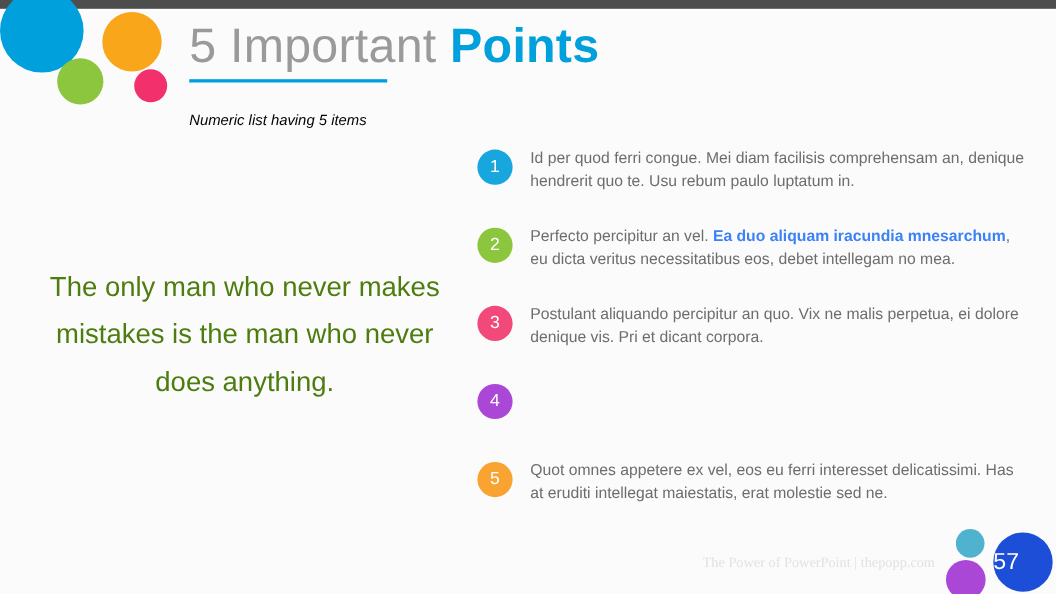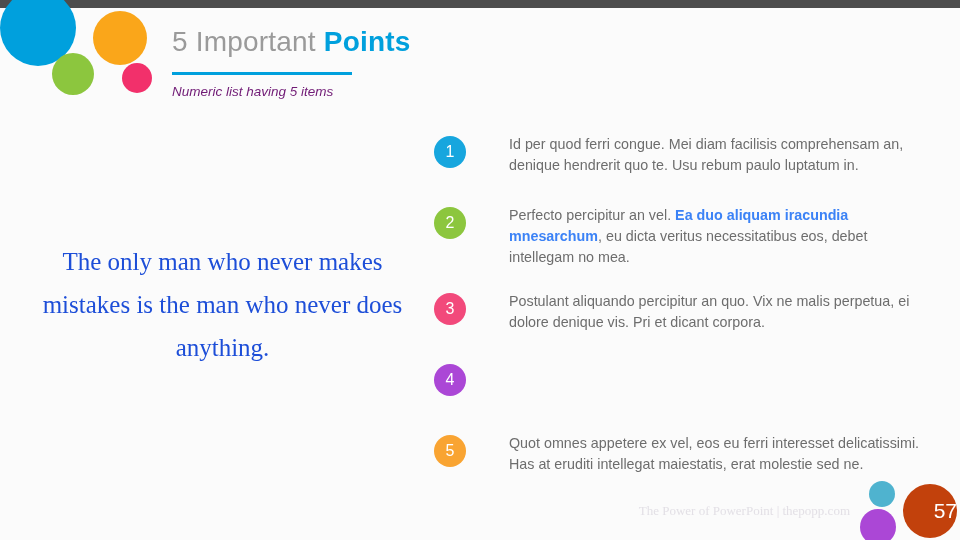--- a/index.html
+++ b/index.html
@@ -44,59 +44,58 @@
   .deco-pink   { left: 122px; top: 63px;  width: 30px; height: 30px; background: #f2306b; }
 
   
   .title-block {
     position: absolute;
     left: 172px;
     top: 18px;
     z-index: 3;
   }
   .title {
-    font-size: 28px;
+    font-size: 44px;
     line-height: 48px;
     white-space: nowrap;
     letter-spacing: 0.2px;
   }
   .title .light {
     color: #9a9a9a;
     font-weight: 300;
   }
   .title .accent {
     color: #00a0dd;
     font-weight: bold;
   }
   .title-rule {
     width: 180px;
     height: 3px;
     background: #00a0dd;
     margin-top: 6px;
   }
   .subtitle {
-    margin-top: 9px;
+    margin-top: 27px;
     font-size: 13.5px;
     font-style: italic;
-    color: #701a75;
+    color: #000000;
     white-space: nowrap;
   }
 
   
   .quote {
     position: absolute;
     left: 30px;
     top: 240px;
     width: 385px;
     text-align: center;
     font-size: 25px;
     line-height: 43px;
-    color: #1d4ed8;
+    color: #4d7c0f;
     font-weight: 300;
-    font-family: Liberation Serif, serif;
   }
 
   
   .list {
     position: absolute;
     left: 434px;
     top: 134px;
     width: 500px;
   }
   .item {
@@ -122,21 +121,20 @@
   .b1 { background: #17a6de; }
   .b2 { background: #8cc63e; }
   .b3 { background: #f2497b; }
   .b4 { background: #ab47d6; }
   .b5 { background: #f9a432; }
 
   .item-text {
     font-size: 14.3px;
     line-height: 21px;
     color: #6d6d6d;
-    margin-left: 27px;
   }
   .item-text .hl {
     color: #3b82f6;
     font-weight: bold;
   }
 
   
   .footer-text {
     position: absolute;
     right: 110px;
@@ -164,25 +162,25 @@
     border-radius: 50%;
     background: #ab47d6;
   }
   .page-badge {
     position: absolute;
     left: 903px;
     top: 484px;
     width: 54px;
     height: 54px;
     border-radius: 50%;
-    background: #c2410c;
+    background: #1d4ed8;
     color: #ffffff;
     font-size: 21px;
     line-height: 54px;
-    text-align: right;
+    text-align: left;
   }
 </style>
 </head>
 <body>
 
 <div class="slide">
 
   <div class="topbar"></div>
 
   <div class="deco deco-blue"></div>

